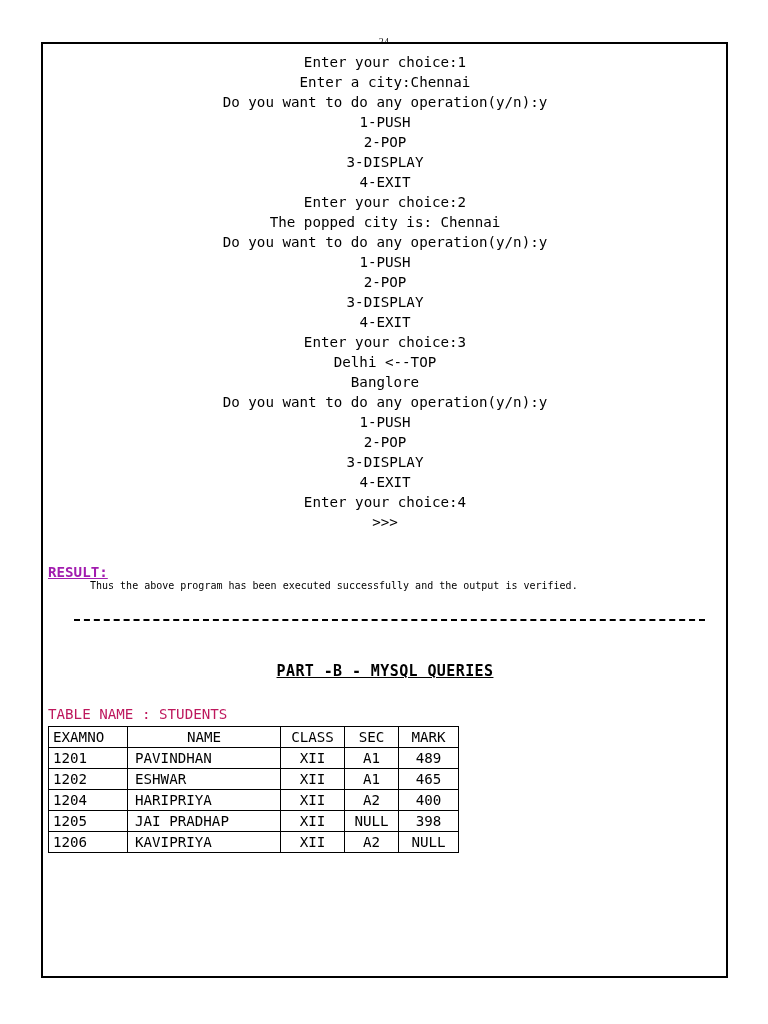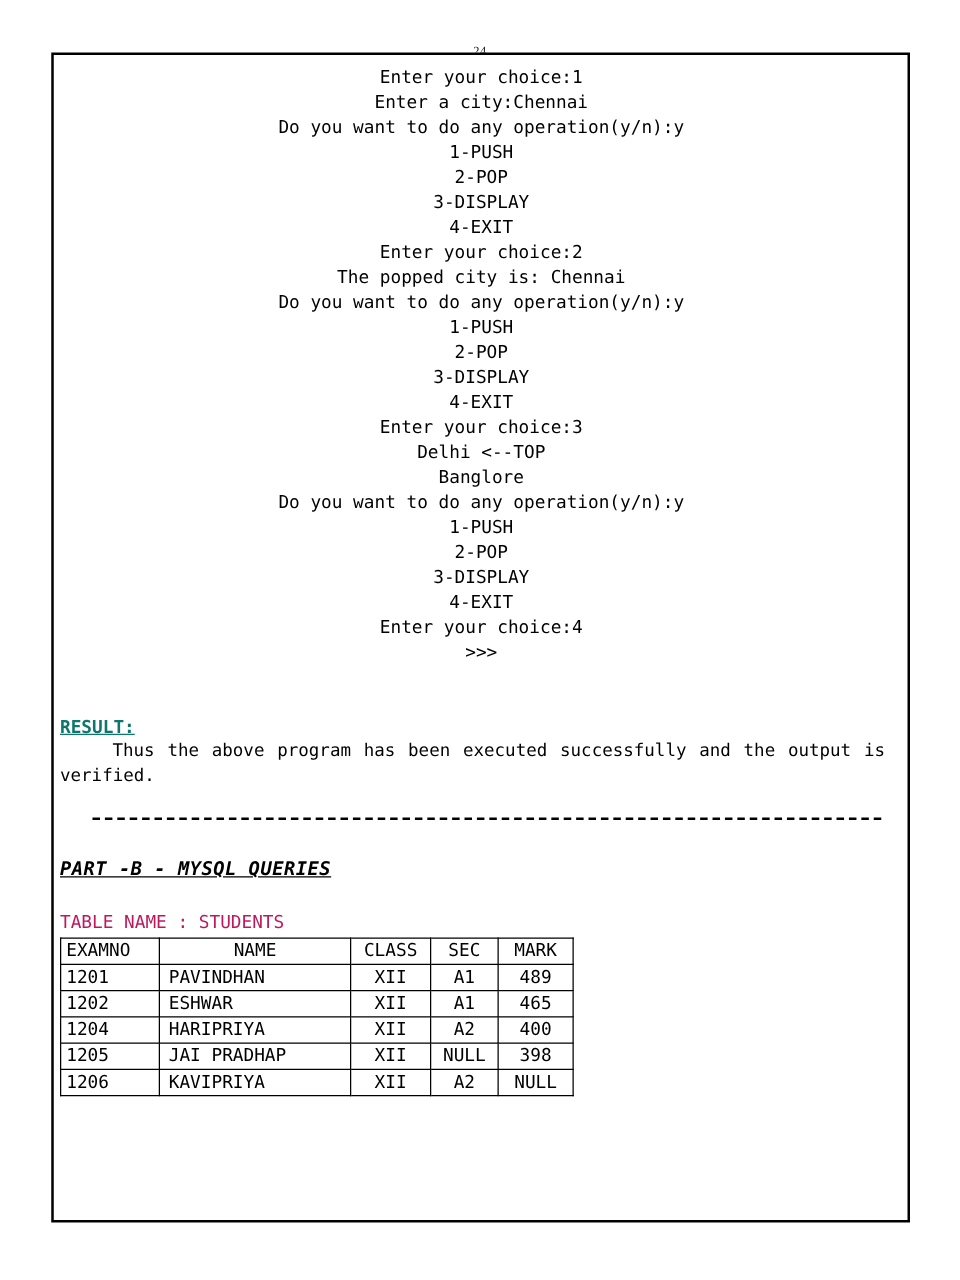--- a/index.html
+++ b/index.html
@@ -64,58 +64,58 @@
   }
 
   .spacer-line { height: 20px; }
 
   
   .result-heading {
     font-family: "DejaVu Sans Mono", monospace;
     font-size: 14.2px;
     line-height: 20px;
     font-weight: bold;
-    color: #0f766e;
+    color: #a21caf;
     text-decoration: underline;
     display: inline-block;
-    margin-top: 20px;
+    margin-top: 10px;
   }
   .result-heading-row { height: 21px; }
 
   
   .result-text {
     font-family: "DejaVu Sans Mono", monospace;
-    font-size: 14px;
+    font-size: 10px;
     line-height: 20px;
     color: #000000;
     text-align: justify;
     text-justify: inter-word;
     width: 660px;
-    margin-top: 18px;
+    margin-top: 3px;
   }
   .result-text .indent { display: inline-block; width: 42px; }
 
   
   .divider-row {
     margin-top: 23px;
     padding-left: 26px;
     height: 16px;
   }
   .divider-line {
     width: 631px;
     height: 0;
     border-top: 2px dashed #000000;
     display: block;
   }
 
   
   .part-heading-row {
-    margin-top: 15px;
+    margin-top: 26px;
+    text-align: center;
     height: 22px;
-    font-style: italic;
   }
   .part-heading {
     display: inline-block;
     font-family: "DejaVu Sans Mono", monospace;
     font-size: 15px;
     font-weight: bold;
     color: #000000;
     text-decoration: underline;
     letter-spacing: 0.4px;
   }

